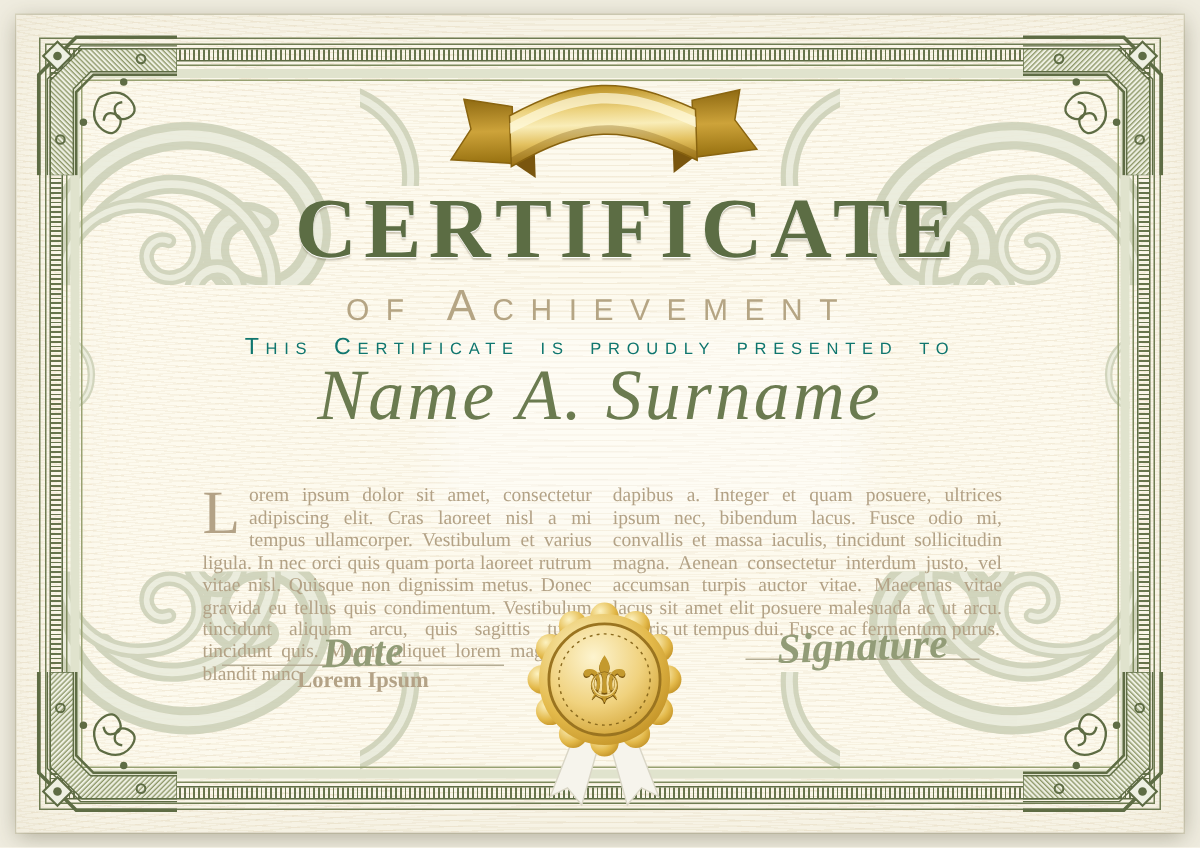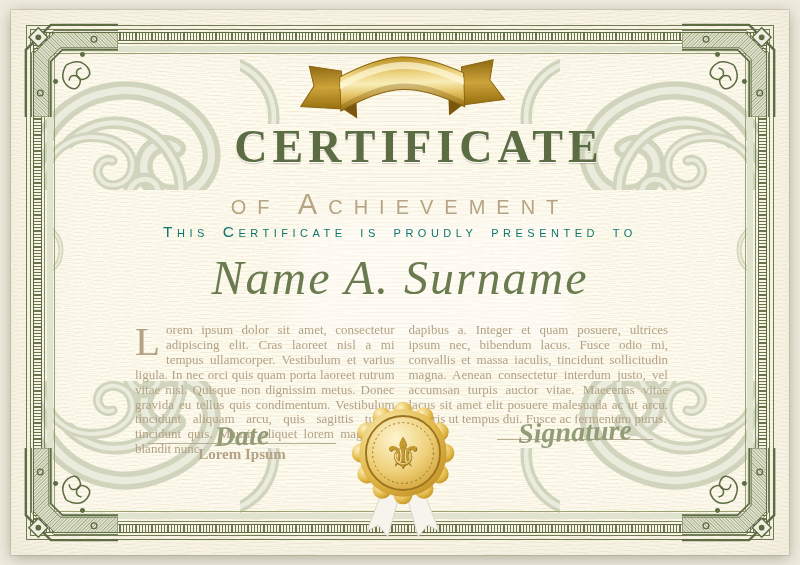--- a/index.html
+++ b/index.html
@@ -53,28 +53,28 @@
   .fl-b { left:229px; top:438px; width:320px; height:80px; transform:scaleY(-1); }
 
   .ribbon { position:absolute; left:283px; top:36px; width:216px; height:78px; z-index:4;
             transform:rotate(-2deg); }
 
   .wm { position:absolute; left:295px; top:218px; width:255px; height:112px; z-index:4;
         background:rgba(255,255,255,.38); box-shadow:0 0 26px 14px rgba(255,255,255,.38); }
 
   
   .txt { position:absolute; left:0; right:0; text-align:center; z-index:5; }
-  .title { top:110px; font-family:"Liberation Serif",serif; font-weight:700; font-size:46px;
+  .title { top:110px; font-family:"Liberation Serif",serif; font-weight:700; font-size:57px;
            letter-spacing:5px; color:#5c6d44;
            text-shadow:0 1px 0 #ffffff, 0 2px 1px rgba(90,80,50,.28);padding-left:38px; }
   .subtitle { top:178px; font-family:"Liberation Sans",sans-serif; font-variant:small-caps;
               font-size:29px; letter-spacing:11px; color:#b5a584; }
   .presented { top:213px; font-family:"Liberation Sans",sans-serif; font-variant:small-caps;
                font-size:15.5px; letter-spacing:4.5px; word-spacing:5px; color:#0f766e; }
-  .name { top:240px; font-family:"Liberation Serif",serif; font-style:italic; font-size:48px;
+  .name { top:226px; font-family:"Liberation Serif",serif; font-style:italic; font-size:48px;
           letter-spacing:2px; color:#6b7b50; z-index:5; }
 
   .bodytxt { position:absolute; left:124px; top:313px; width:533px; display:flex; gap:14px; z-index:5; }
   .bodytxt p { width:50%; font-size:13px; line-height:14.9px; text-align:justify;
                color:#b3a286; font-family:"Liberation Serif",serif; }
   .dropcap::first-letter { float:left; font-size:41px; line-height:33px; padding:2px 6px 0 0;
                            color:#b3a286; }
 
   .field { position:absolute; z-index:5; text-align:center; }
   .field-date { left:137px; top:410px; width:188px; }

